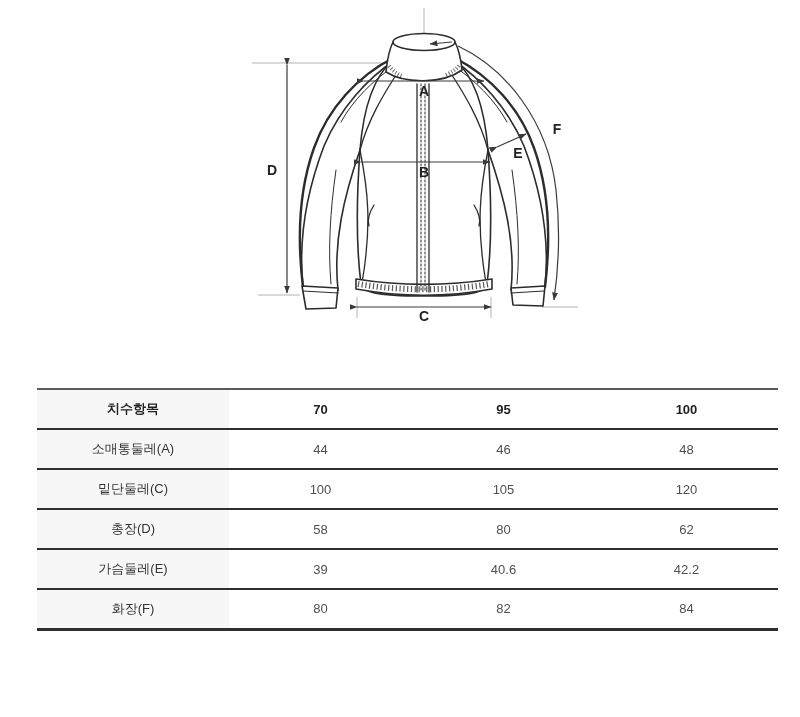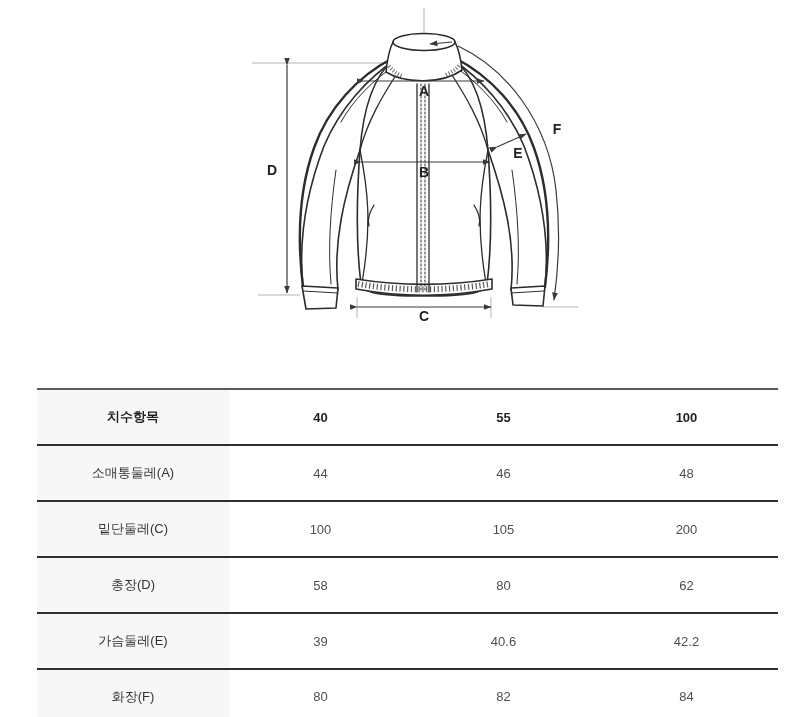--- a/index.html
+++ b/index.html
@@ -42,21 +42,21 @@
     width: 741px;
     border-collapse: collapse;
     table-layout: fixed;
     border-top: 2px solid var(--table_border_top);
     border-bottom: 3px solid var(--table_border);
     font-size: 13px;
   }
   table.size-table col.c-label { width: 192px; }
   table.size-table col.c-size  { width: 183px; }
   table.size-table th, table.size-table td {
-    height: 56px;
+    height: 40px;
     text-align: center;
     vertical-align: middle;
     border-bottom: 2px solid var(--table_border);
     font-weight: 400;
   }
   table.size-table thead th { font-weight: 700; color: var(--header_text); }
   table.size-table td.row-label {
     background: var(--label_col_bg);
     color: var(--label_text);
   }
@@ -157,37 +157,37 @@
 <table class="size-table">
   <colgroup>
     <col class="c-label">
       <col class="c-size">
       <col class="c-size">
       <col class="c-size">
   </colgroup>
   <thead>
     <tr>
       <th class="item-head">치수항목</th>
-      <th>40</th>
-      <th>55</th>
+      <th>70</th>
+      <th>95</th>
       <th>100</th>
     </tr>
   </thead>
   <tbody>
     <tr>
       <td class="row-label">소매통둘레(A)</td>
       <td class="val">44</td>
       <td class="val">46</td>
       <td class="val">48</td>
     </tr>
     <tr>
       <td class="row-label">밑단둘레(C)</td>
       <td class="val">100</td>
       <td class="val">105</td>
-      <td class="val">200</td>
+      <td class="val">120</td>
     </tr>
     <tr>
       <td class="row-label">총장(D)</td>
       <td class="val">58</td>
       <td class="val">80</td>
       <td class="val">62</td>
     </tr>
     <tr>
       <td class="row-label">가슴둘레(E)</td>
       <td class="val">39</td>

